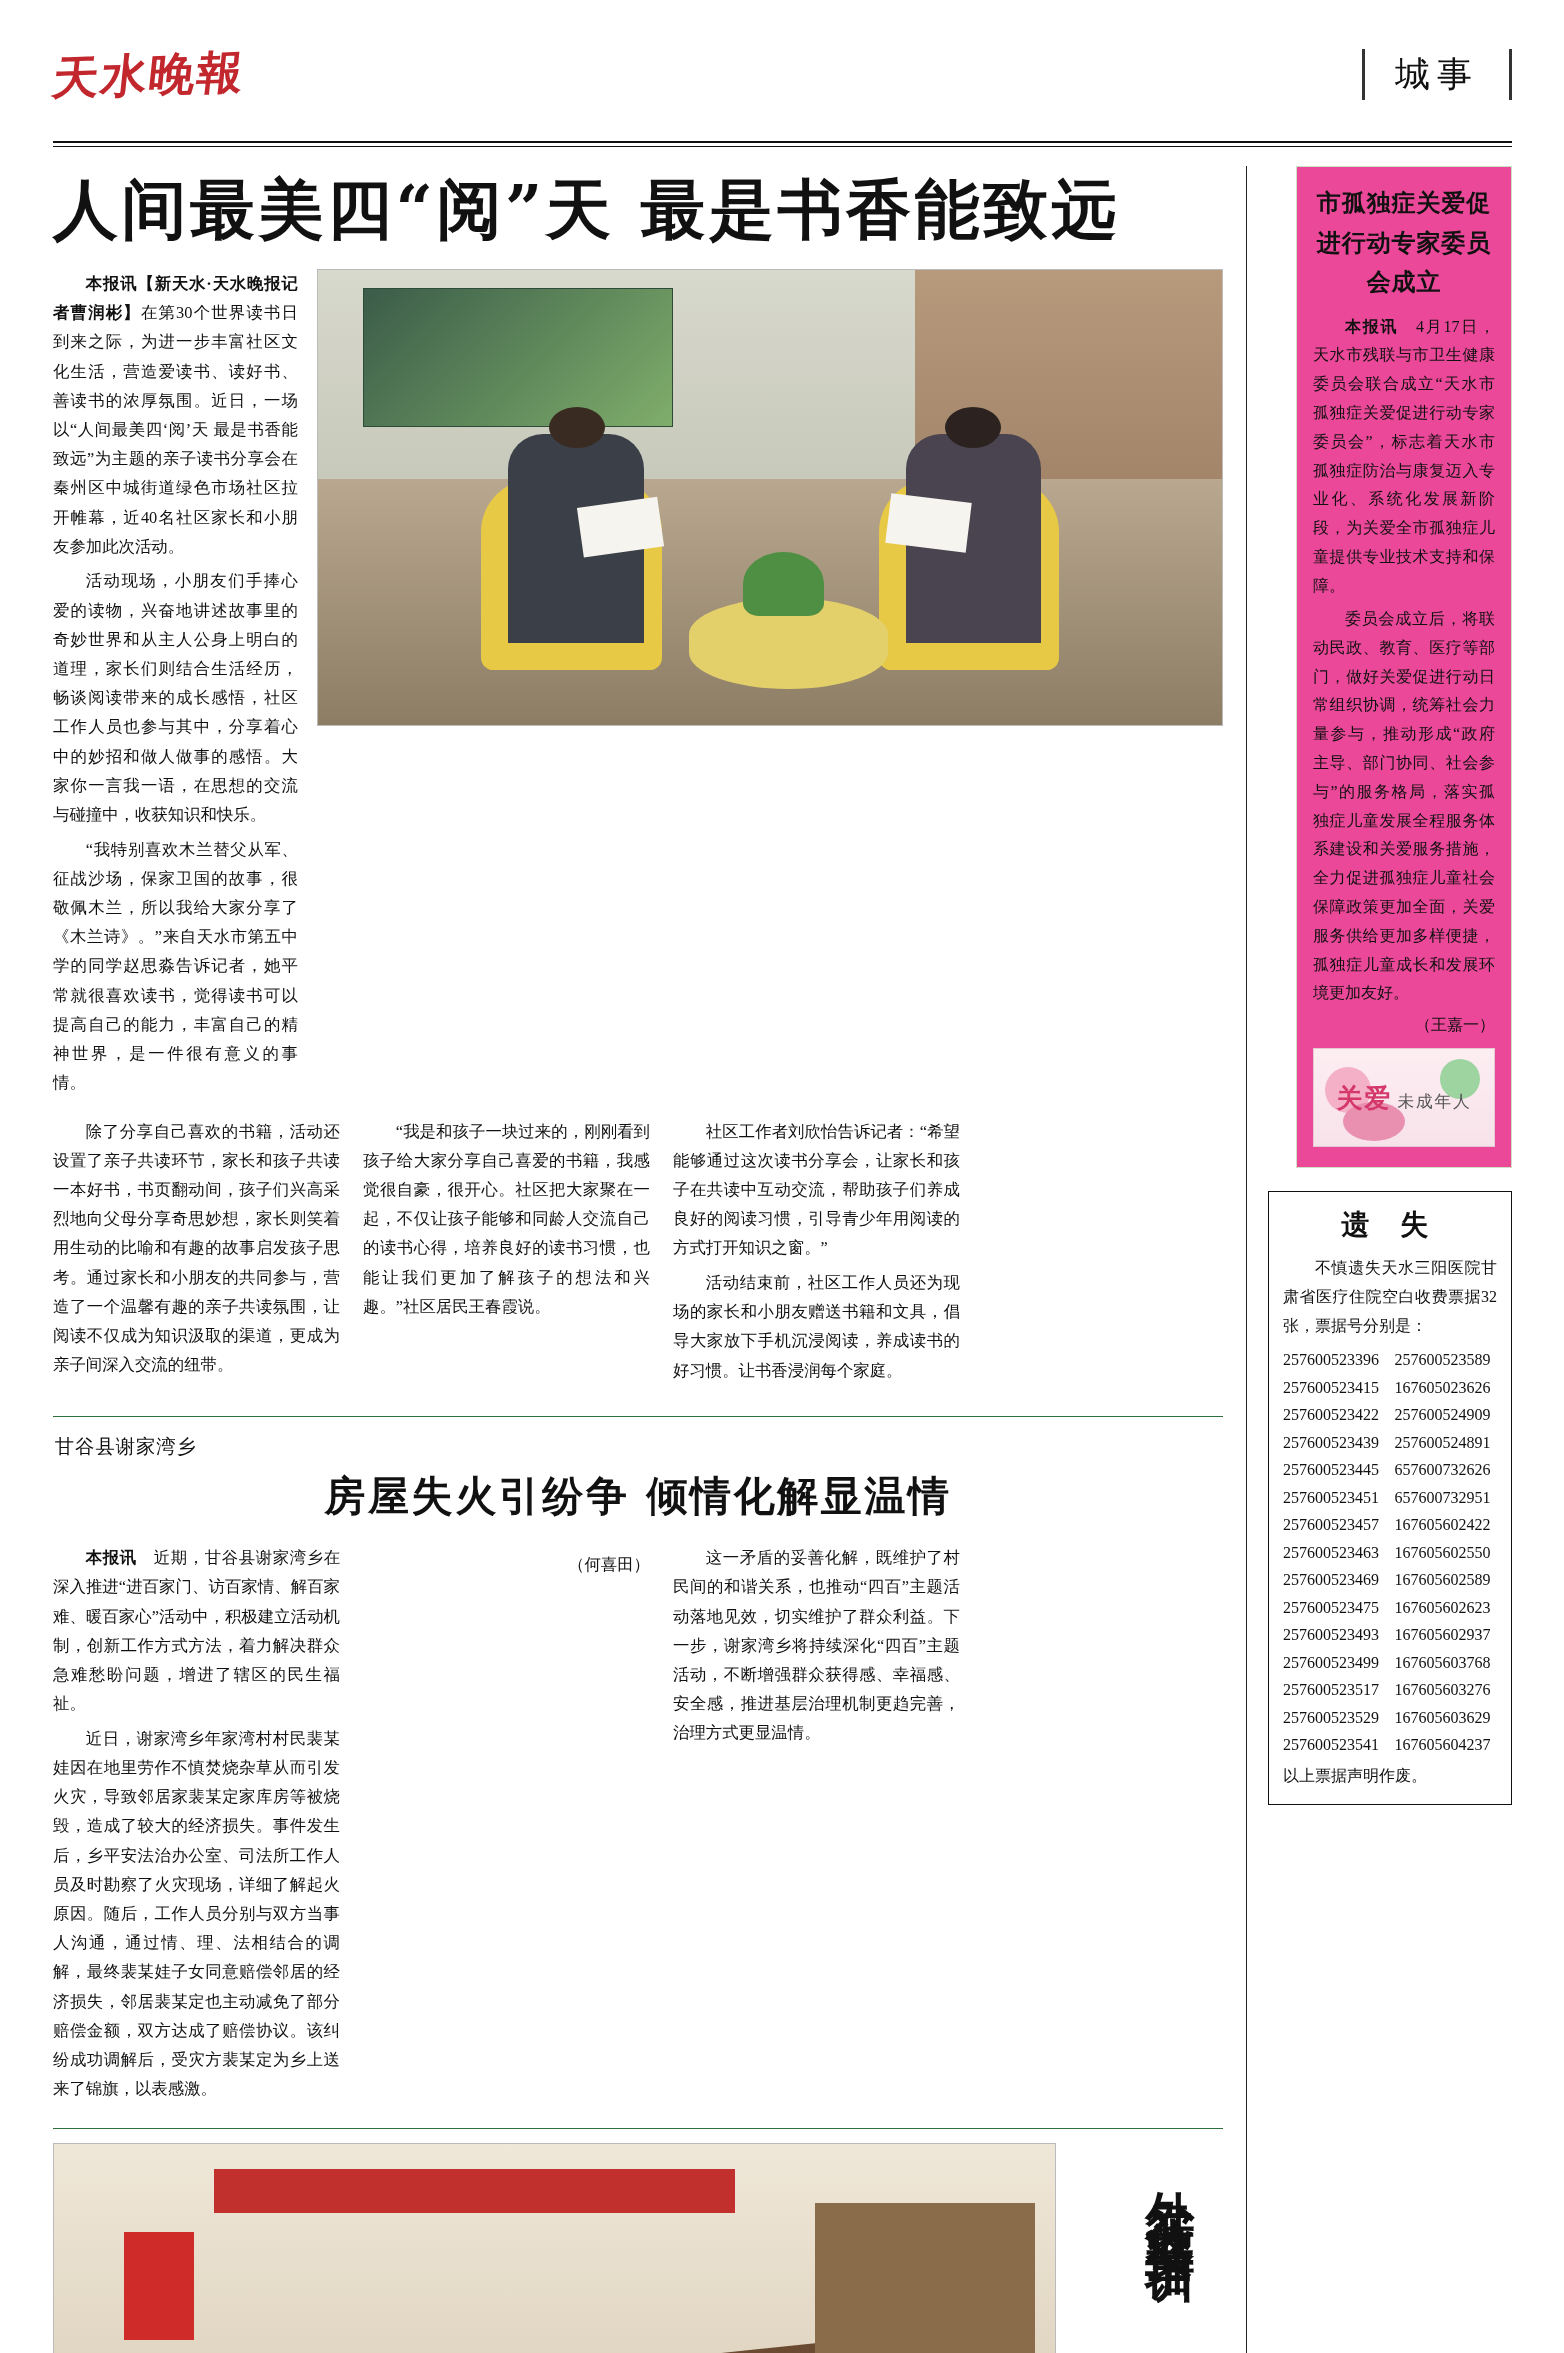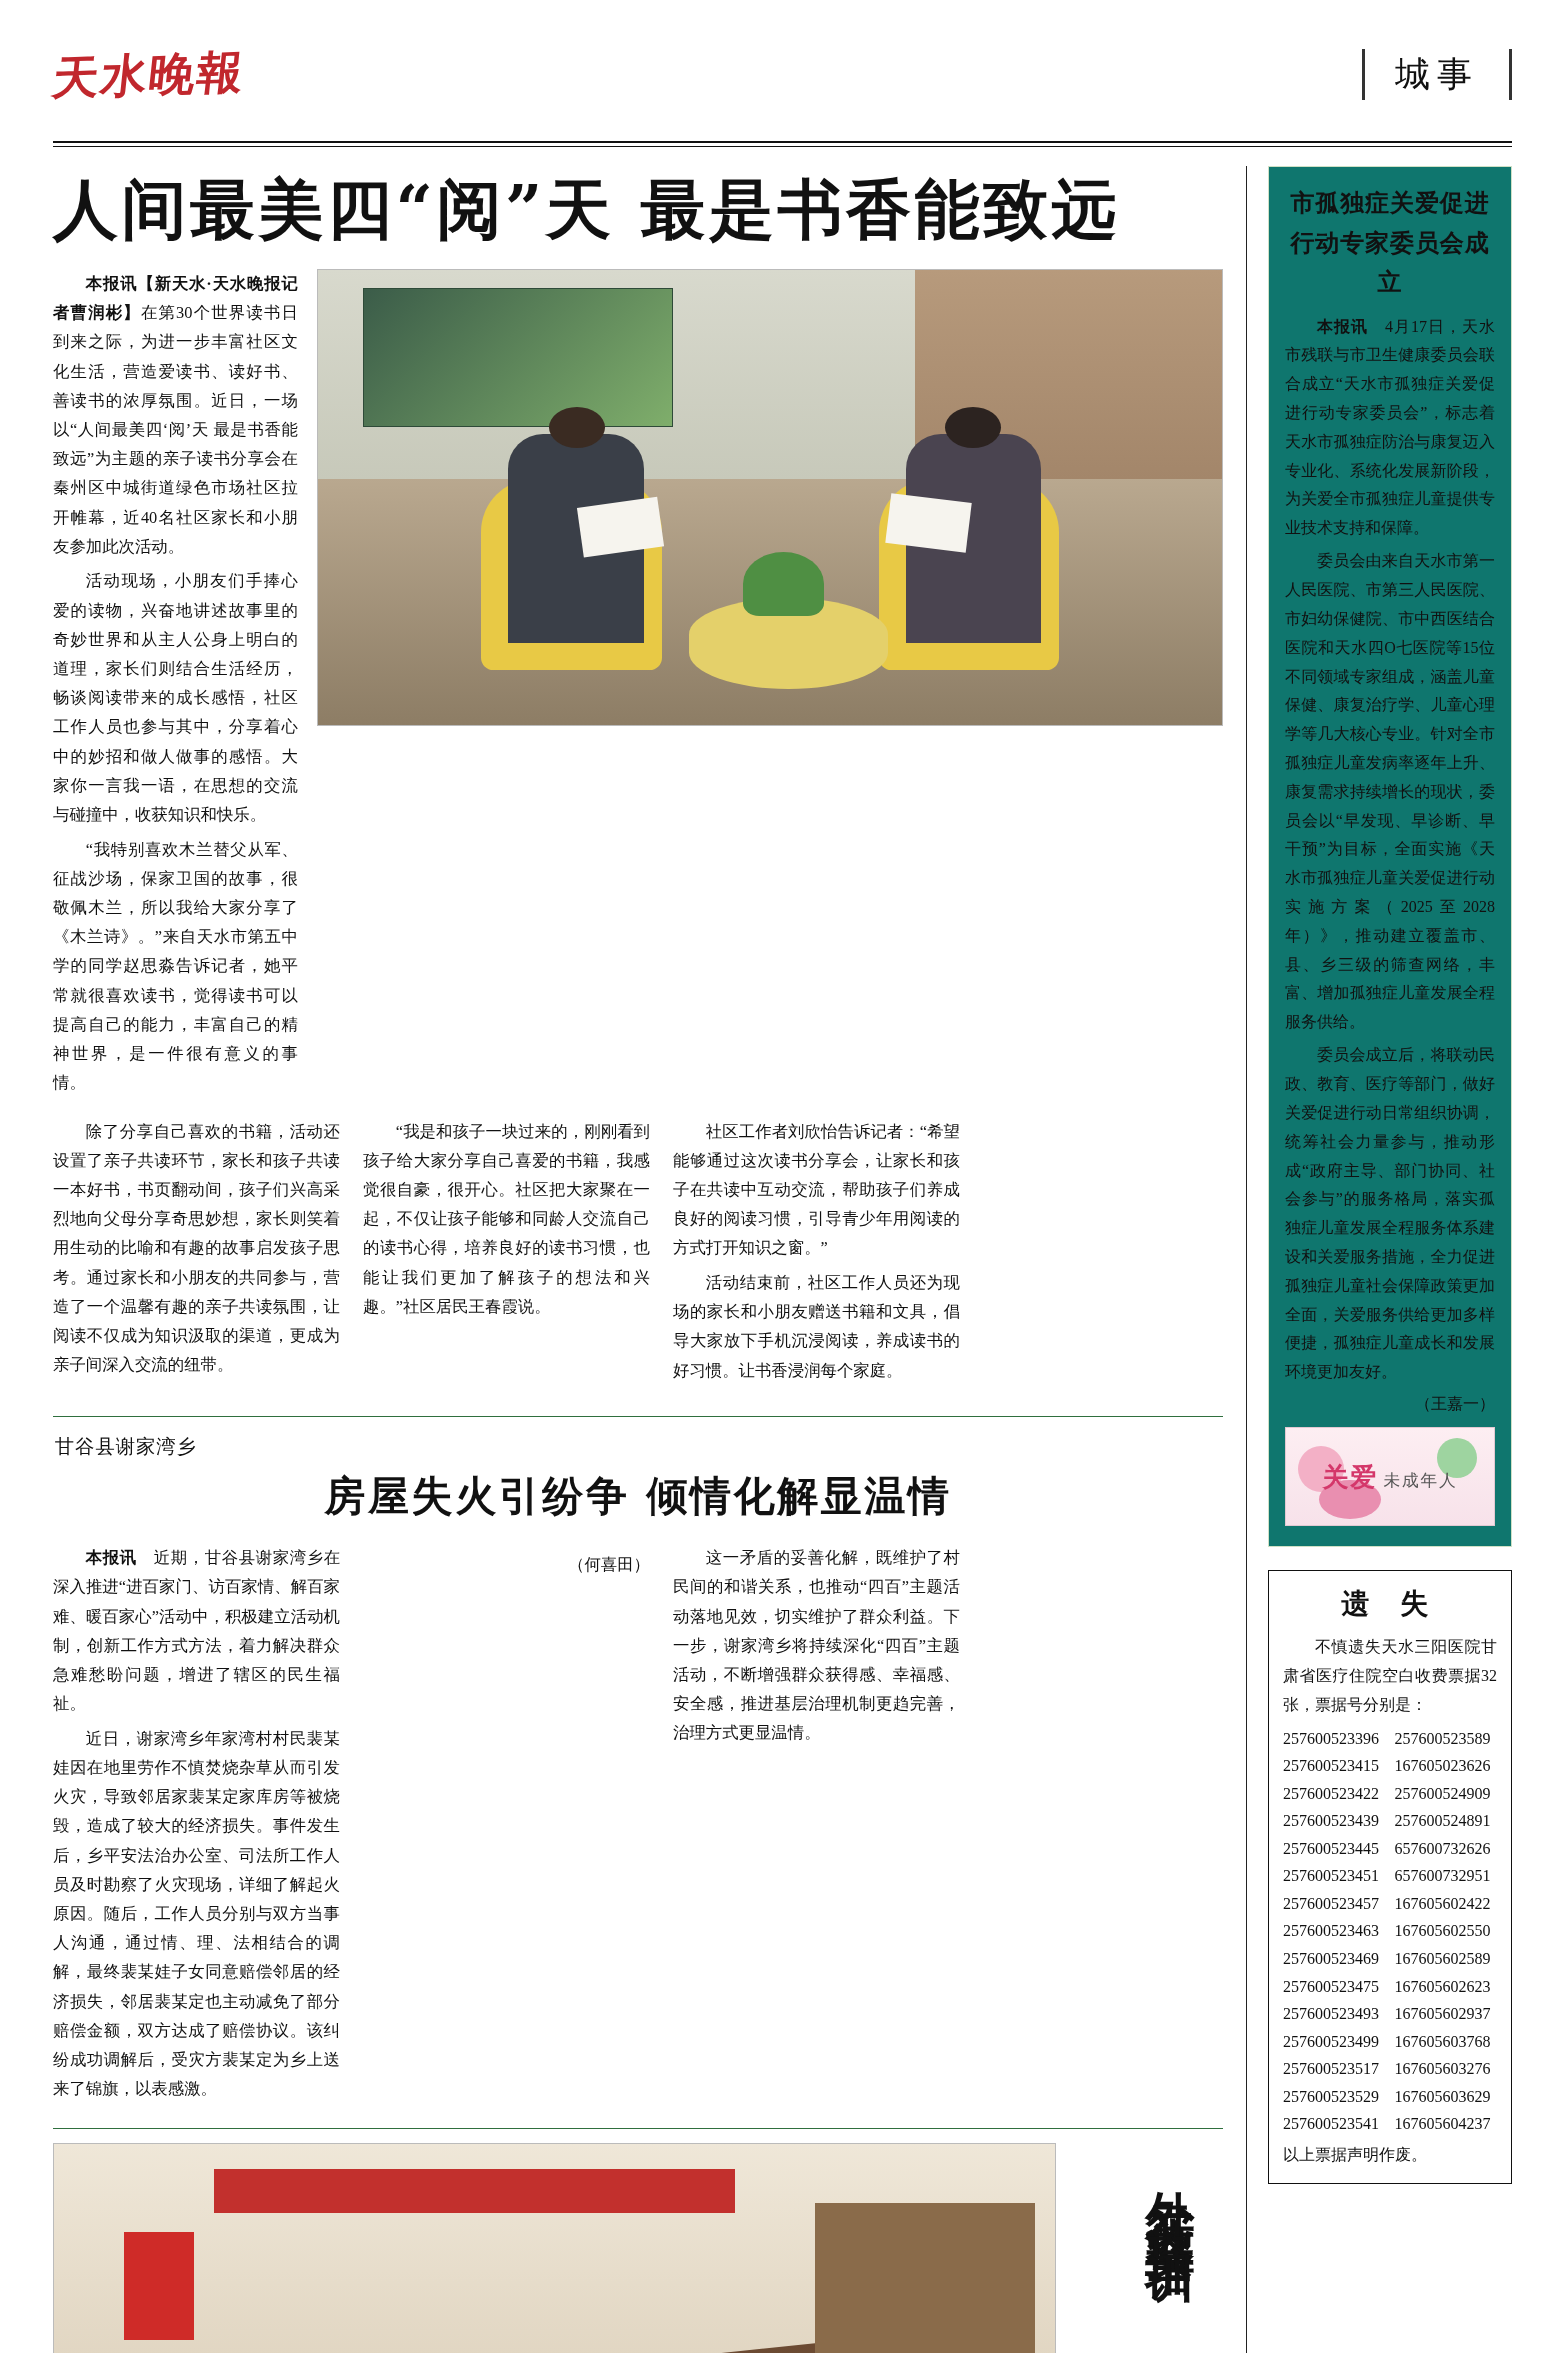--- a/index.html
+++ b/index.html
@@ -205,24 +205,25 @@
     width:132px;
     writing-mode:vertical-rl;
     font-size:49px;font-weight:700;letter-spacing:8.8px;
     font-family:"DejaVu Serif",serif;
     display:flex;justify-content:flex-start;align-items:flex-start;
     padding-top:8.8px;
   }
 
   
   .side-box{
-    background:#0f766e;
+    background:#ec4899;
     border:0.9px solid #cfe0c5;
     padding:16px 16px 19.4px 16px;
     box-sizing:border-box;
+    margin-left:28px;
   }
   .side-title{
     font-family:"DejaVu Serif",serif;
     font-size:24px;font-weight:700;text-align:center;line-height:1.65;letter-spacing:0.9px;
     margin-bottom:10.6px;
   }
   .side-txt{font-size:16px;line-height:1.8;text-align:justify;}
   .side-txt p{text-indent:2em;margin:0 0 4.4px 0;}
   .side-sign{text-align:right;font-size:16px;margin-top:7px;}
   .flower{
@@ -345,21 +346,20 @@
       </div>
 
     </div>
 
     <div class="right-col">
 
       <div class="side-box">
         <div class="side-title">市孤独症关爱促进行动专家委员会成立</div>
         <div class="side-txt">
           <p><span class="lead">本报讯</span>　<span>4月17日，天水市残联与市卫生健康委员会联合成立“天水市孤独症关爱促进行动专家委员会”，标志着天水市孤独症防治与康复迈入专业化、系统化发展新阶段，为关爱全市孤独症儿童提供专业技术支持和保障。</span></p>
-          <p>委员会由来自天水市第一人民医院、市第三人民医院、市妇幼保健院、市中西医结合医院和天水四O七医院等15位不同领域专家组成，涵盖儿童保健、康复治疗学、儿童心理学等几大核心专业。针对全市孤独症儿童发病率逐年上升、康复需求持续增长的现状，委员会以“早发现、早诊断、早干预”为目标，全面实施《天水市孤独症儿童关爱促进行动实施方案（2025至2028年）》，推动建立覆盖市、县、乡三级的筛查网络，丰富、增加孤独症儿童发展全程服务供给。</p>
           <p>委员会成立后，将联动民政、教育、医疗等部门，做好关爱促进行动日常组织协调，统筹社会力量参与，推动形成“政府主导、部门协同、社会参与”的服务格局，落实孤独症儿童发展全程服务体系建设和关爱服务措施，全力促进孤独症儿童社会保障政策更加全面，关爱服务供给更加多样便捷，孤独症儿童成长和发展环境更加友好。</p>
         </div>
         <div class="side-sign">（王嘉一）</div>
 
         <div class="flower">
           <div class="blob1"></div>
           <div class="blob2"></div>
           <div class="blob3"></div>
           <div class="care">
             <span>关爱</span><small>未成年人</small>

